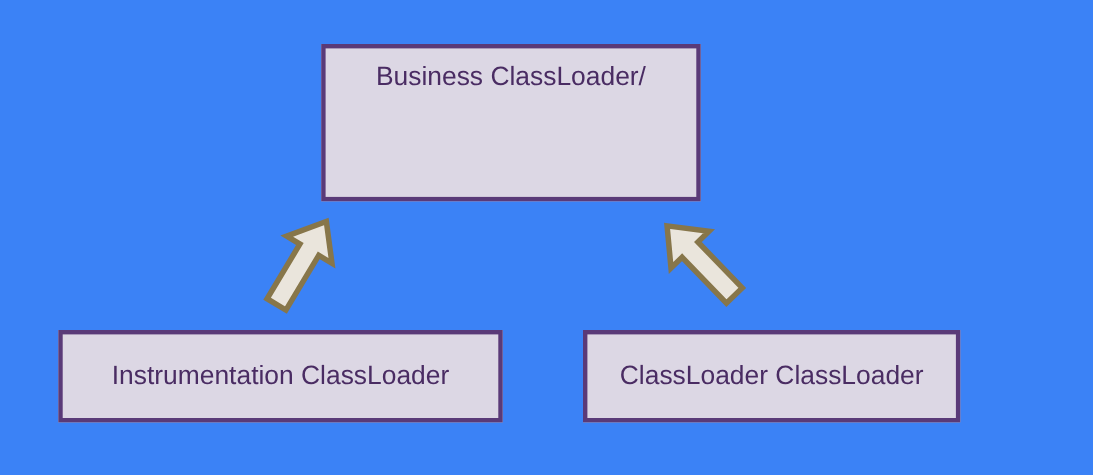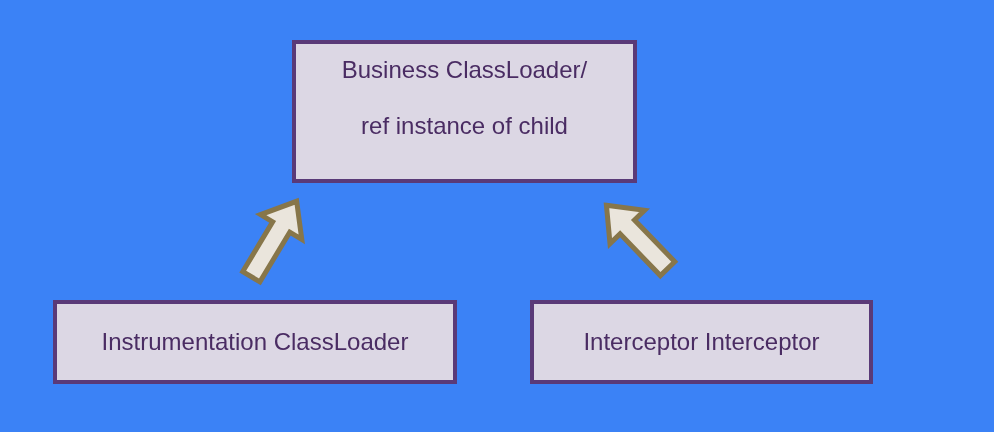--- a/index.html
+++ b/index.html
@@ -68,29 +68,28 @@
   }
 </style>
 </head>
 <body>
 
 <div id="canvas">
 
   <div class="node" id="parent-node">
     <div class="line">Business ClassLoader/</div>
     <div class="line"></div>
-    <div class="line">ref instance of child</div>
   </div>
 
   <div class="node" id="left-node">
     <span>Instrumentation ClassLoader</span>
   </div>
 
   <div class="node" id="right-node">
-    <span>Interceptor Interceptor</span>
+    <span>ClassLoader ClassLoader</span>
   </div>
 
   <svg class="arrow" id="left-arrow" viewBox="0 0 100 110">
     <g transform="rotate(31 50 55)">
       <polygon points="50,11 74,41 60,41 60,99 40,99 40,41 26,41" fill="#eae5dc" stroke="#87764a" stroke-width="5" stroke-linejoin="miter"></polygon>
     </g>
   </svg>
 
   <svg class="arrow" id="right-arrow" viewBox="0 0 100 110">
     <g transform="rotate(-44 50 55)">

